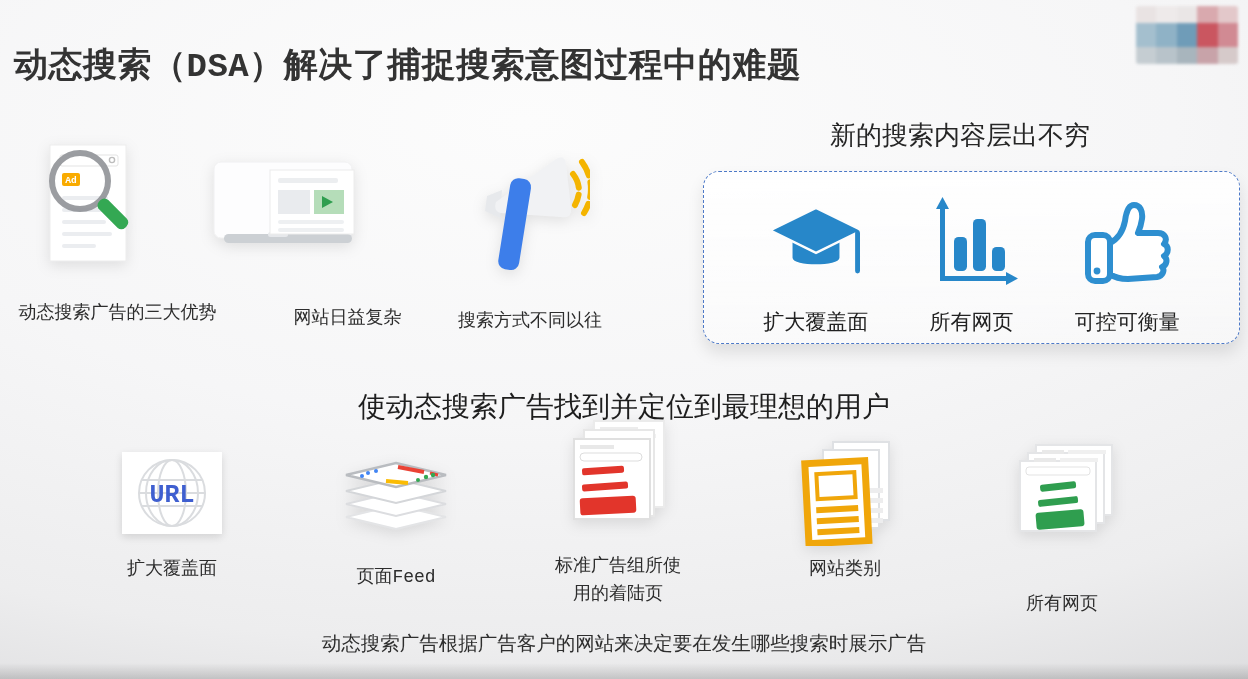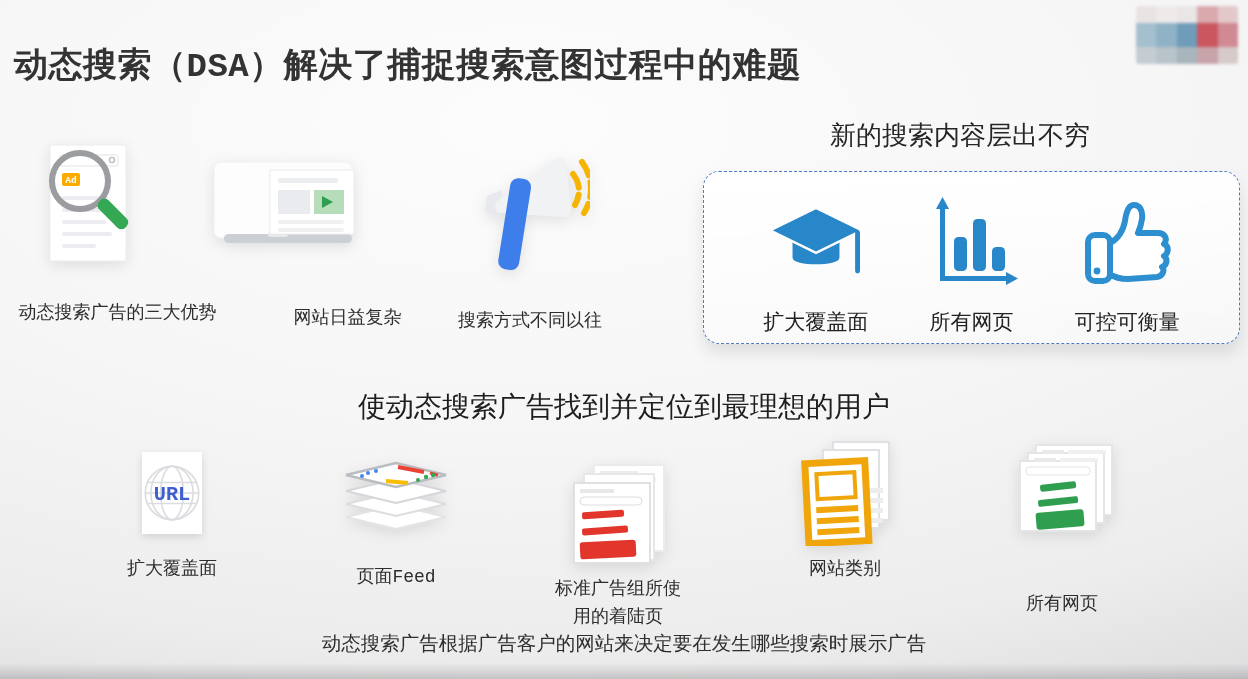--- a/index.html
+++ b/index.html
@@ -55,25 +55,25 @@
 
   .mid-heading{position:absolute;top:388px;left:0;width:100%;text-align:center;
     font-size:28px;color:#1e1e1e;}
 
   .t-item{position:absolute;width:220px;display:flex;flex-direction:column;align-items:center;}
   .t-iconbox{height:102px;display:flex;align-items:center;justify-content:center;}
   .t-label{margin-top:12px;font-size:18px;color:#2d2d2d;text-align:center;
     white-space:pre-line;line-height:1.55;}
   .t1{left:62px;top:442px;}
   .t2{left:286px;top:450px;}
-  .t3{left:508px;top:462px;}
+  .t3{left:508px;top:418px;gap:21px;}
   .t4{left:735px;top:442px;}
   .t5{left:952px;top:442px;gap:35px;}
 
-  .url-card{width:60px;height:82px;background:#fff;box-shadow:0 3px 8px rgba(0,0,0,.13);
+  .url-card{width:100px;height:82px;background:#fff;box-shadow:0 3px 8px rgba(0,0,0,.13);
     display:flex;align-items:center;justify-content:center;}
 
   .caption{position:absolute;top:630px;left:0;width:100%;text-align:center;
     font-size:19.5px;color:#2e2e2e;}
 </style>
 </head>
 <body>
 
 <div class="slide">
 

